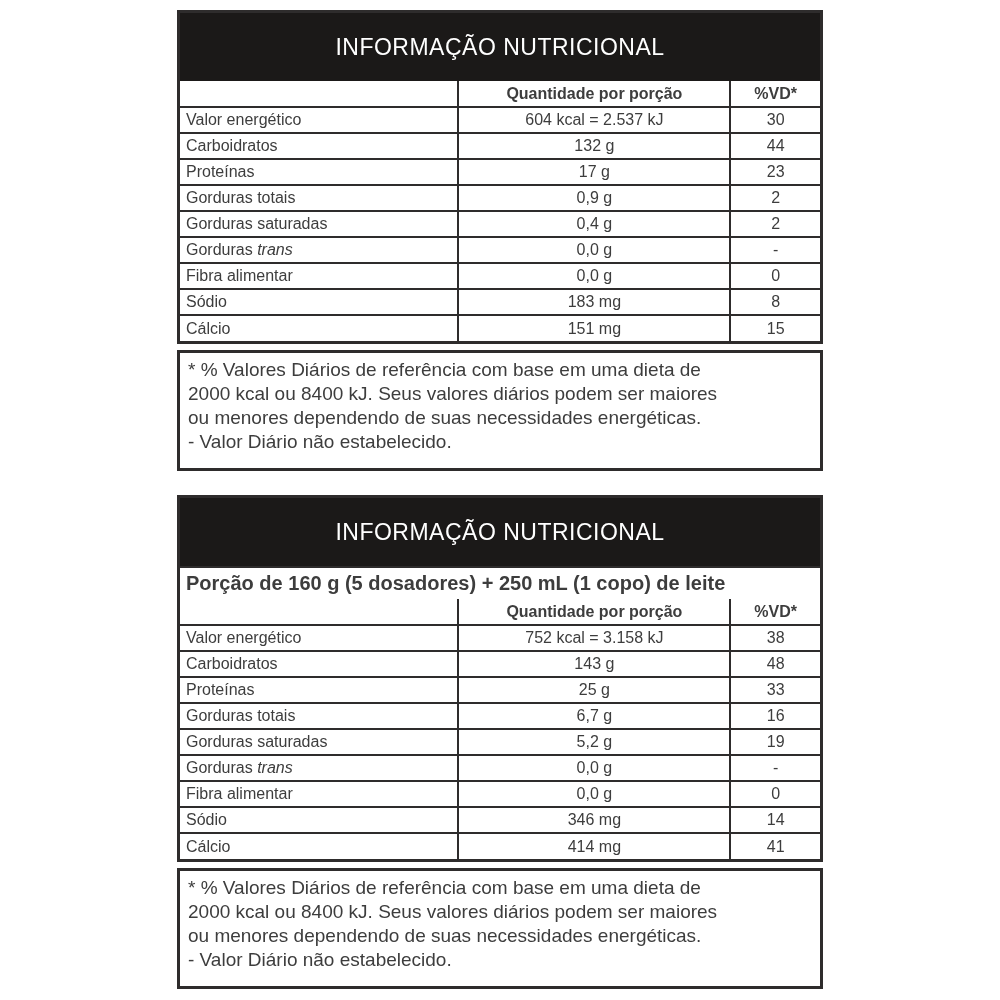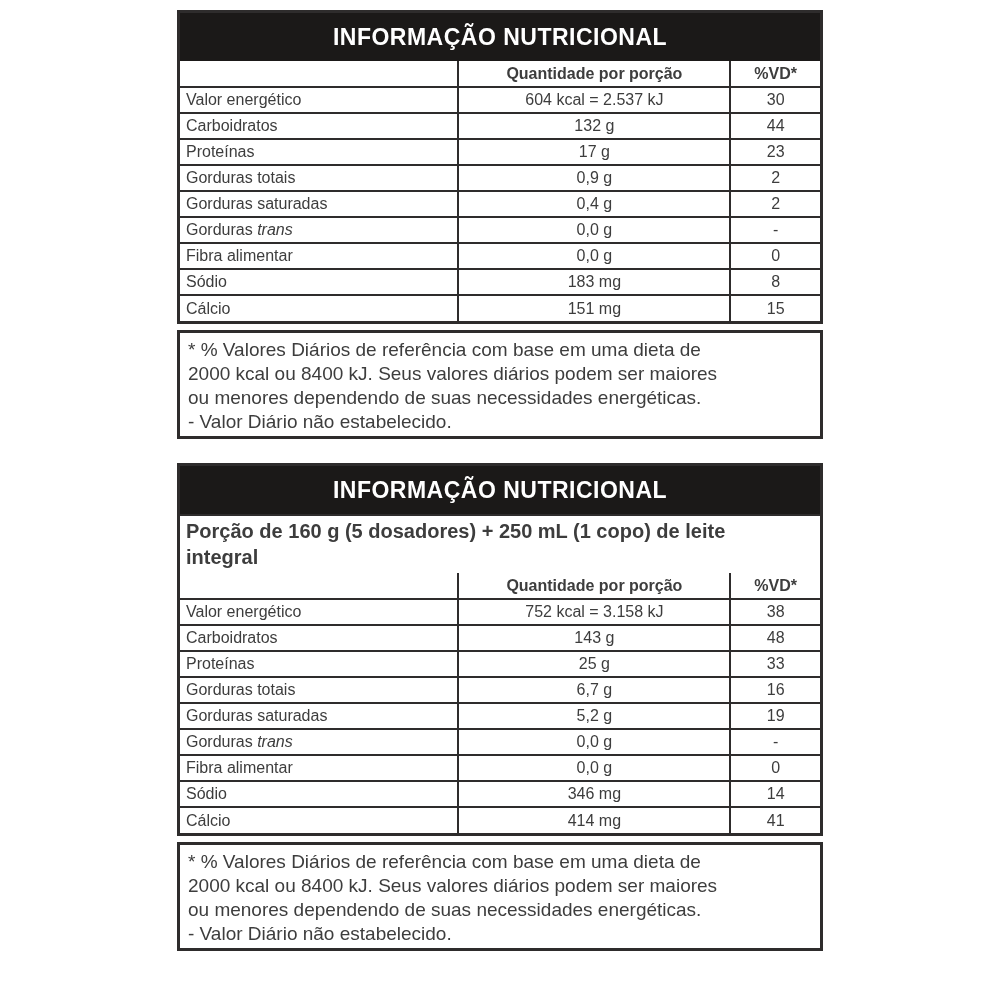--- a/index.html
+++ b/index.html
@@ -26,25 +26,25 @@
     width:646px;
     margin:0 auto 24px auto;
   }
   .label-main{
     border:3px solid var(--c-border);
     background:var(--c-bg);
   }
   .title-bar{
     background:var(--c-header-bg);
     color:var(--c-header-text);
-    height:48px;
+    height:68px;
     display:flex;
     align-items:center;
     justify-content:center;
-    font-weight:bold;
+    font-weight:normal;
     font-size:23px;
     letter-spacing:0.5px;
   }
   .portion{
     border-top:2px solid var(--c-border);
     padding:2px 6px 3px 6px;
     font-weight:bold;
     font-size:20px;
     line-height:26px;
   }
@@ -65,21 +65,21 @@
   col.c-qty{width:42.5%;}
   col.c-vd{width:14%;}
   .cell-label{text-align:left;border-left:none !important;}
   .cell-qty{text-align:center;}
   .cell-vd{text-align:center;border-right:none !important;}
   table.nutri tr:last-child td{border-bottom:none;}
   table.nutri th{border-top:none;}
   .footnote{
     margin-top:6px;
     border:3px solid var(--c-border);
-    padding:5px 8px 2px 8px;
+    padding:5px 8px 14px 8px;
     background:var(--c-bg);
   }
   .footnote div{
     font-size:19px;
     line-height:24px;
     white-space:nowrap;
   }
   em{font-style:italic;}
 </style>
 </head>
@@ -162,21 +162,20 @@
       </div>
   </section>
 
   <section class="label-section">
     <div class="label-main">
       <div class="title-bar">
         <span>INFORMAÇÃO NUTRICIONAL</span>
       </div>
       <div class="portion">
           <div>Porção de 160 g (5 dosadores) + 250 mL (1 copo) de leite</div>
-          <div>integral</div>
         </div>
       <table class="nutri">
         <colgroup>
             <col class="c-label">
             <col class="c-qty">
             <col class="c-vd">
           </colgroup>
         <thead>
           <tr>
             <th class="cell-label"></th>

